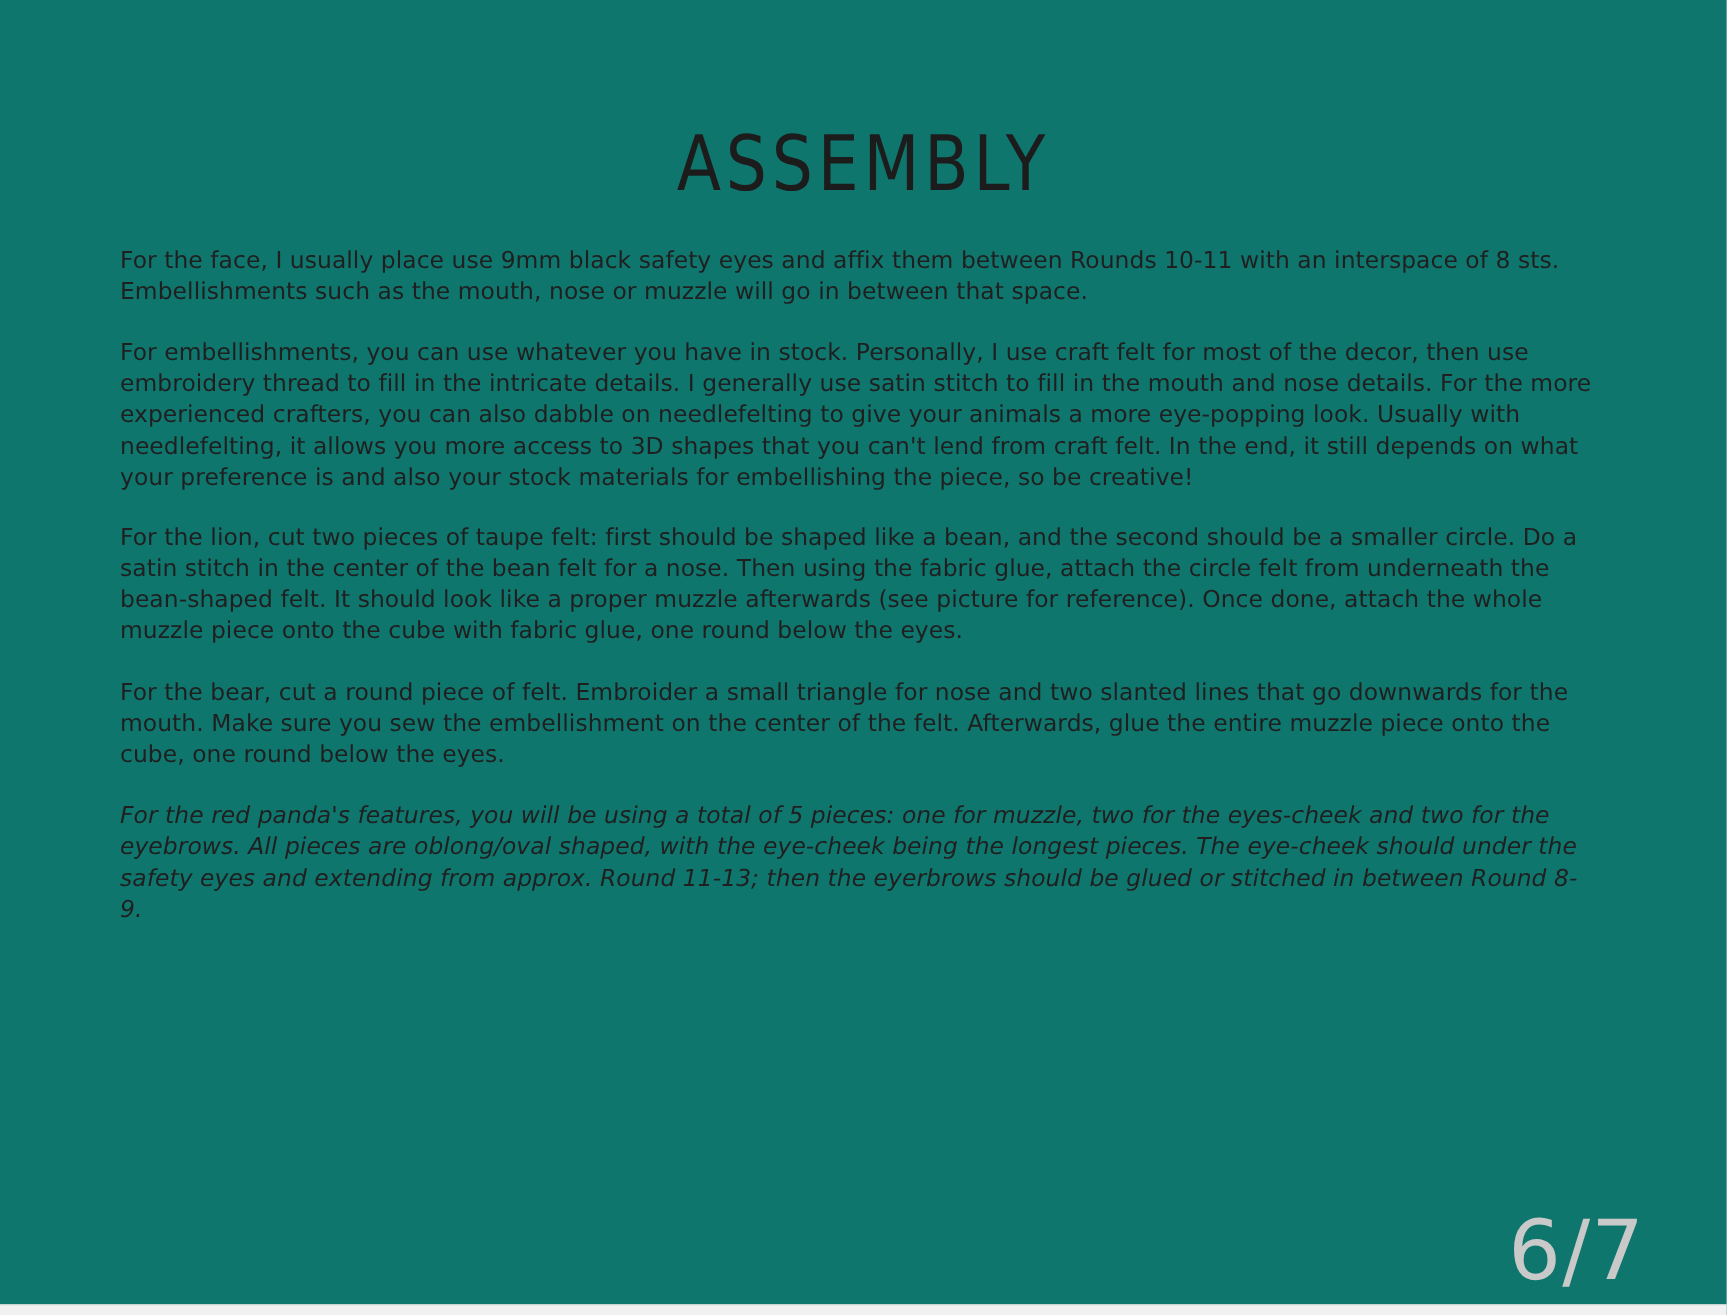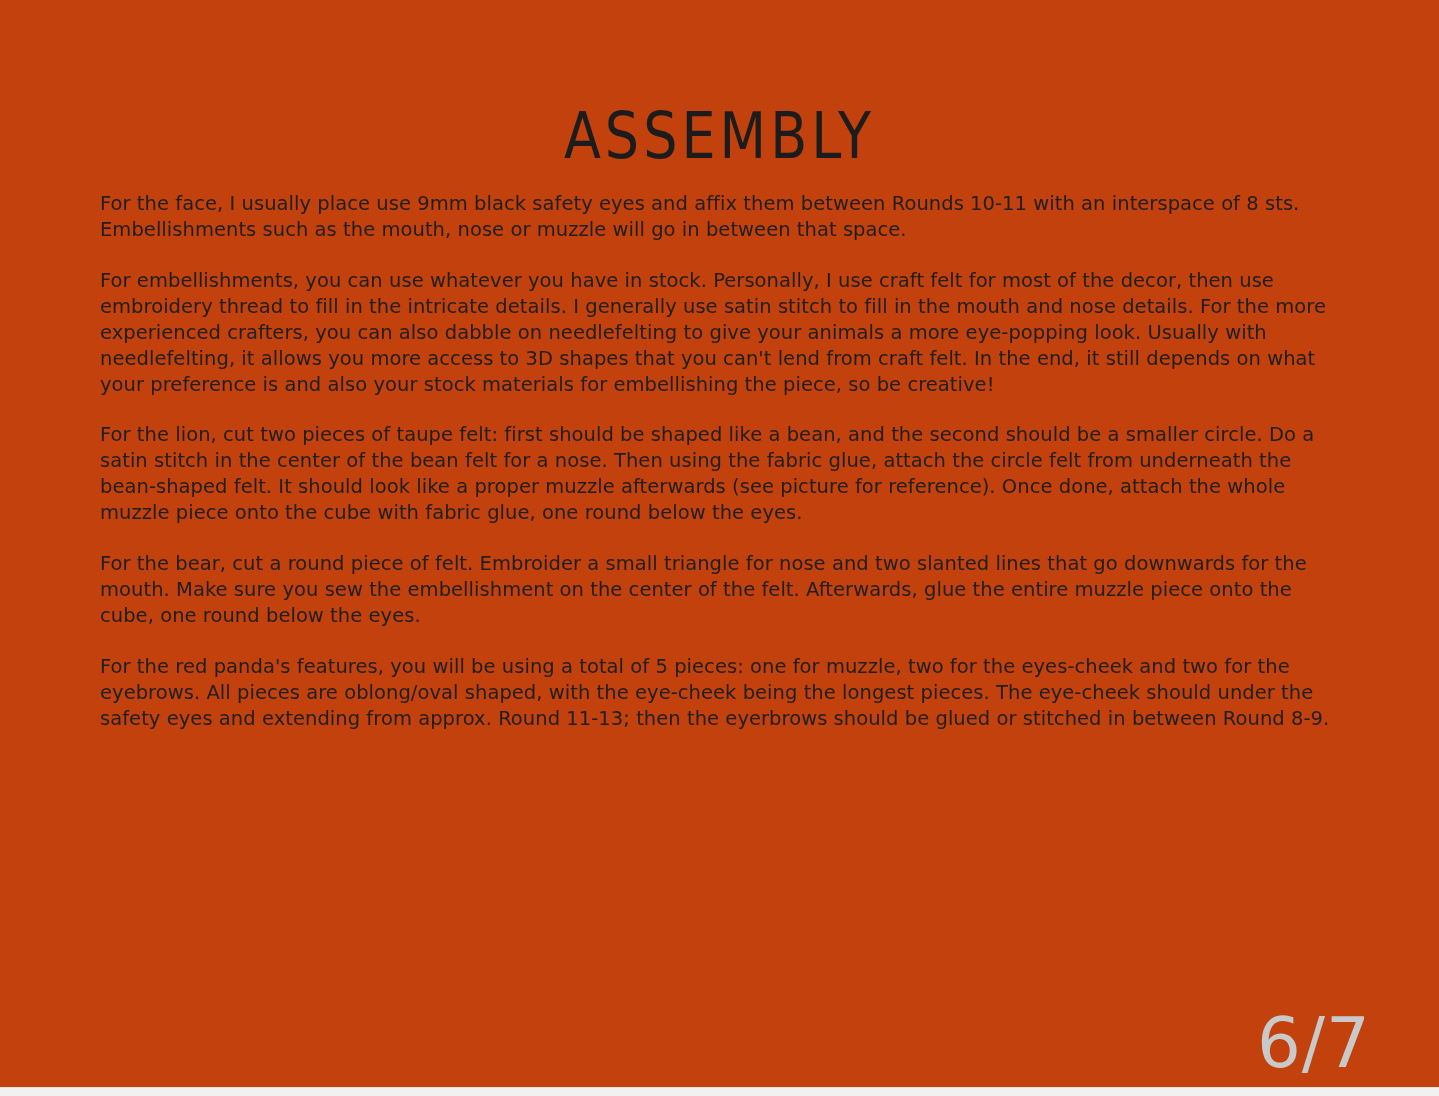--- a/index.html
+++ b/index.html
@@ -14,53 +14,54 @@
     font-family: "DejaVu Sans", sans-serif;
     color: #222222;
     position: relative;
   }
   .page {
     position: absolute;
     top: 0;
     left: 0;
     width: 1439px;
     height: 1096px;
-    background: #c2410c;
+    background: #0f766e;
     box-sizing: border-box;
   }
   .page-title {
     text-align: center;
     font-family: "DejaVu Sans", sans-serif;
     font-size: 54px;
     letter-spacing: 4px;
     color: #1c1c1c;
     font-weight: 400;
     margin: 0;
     padding-top: 86px;
     line-height: 1.1;
     transform: scaleY(1.18);
     transform-origin: center top;
   }
   .body-wrap {
     position: absolute;
     left: 100px;
-    top: 191px;
+    top: 204px;
     width: 1232px;
   }
   .para {
     font-family: "DejaVu Sans", sans-serif;
     font-size: 19.5px;
     line-height: 1.33;
     color: #1f1f1f;
     margin: 0 0 25px 0;
     text-align: left;
     letter-spacing: 0.05px;
   }
   .para:last-child {
     margin-bottom: 16px;
+    font-style: italic;
   }
   .page-number {
     position: absolute;
     right: 68px;
     bottom: 18px;
     font-family: "DejaVu Sans", sans-serif;
     font-size: 69px;
     color: #c9c9c9;
     letter-spacing: 1px;
     line-height: 1;

